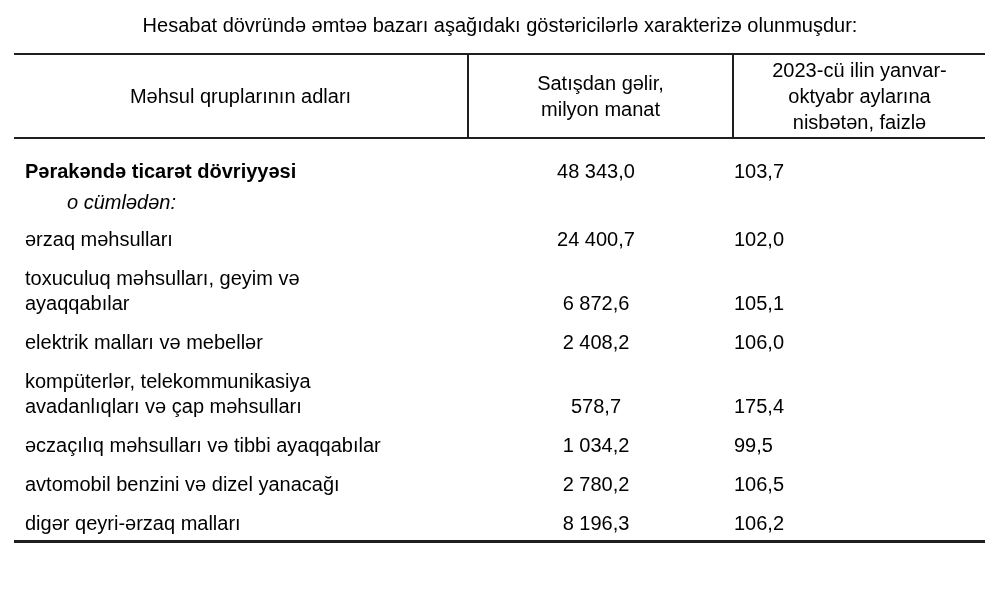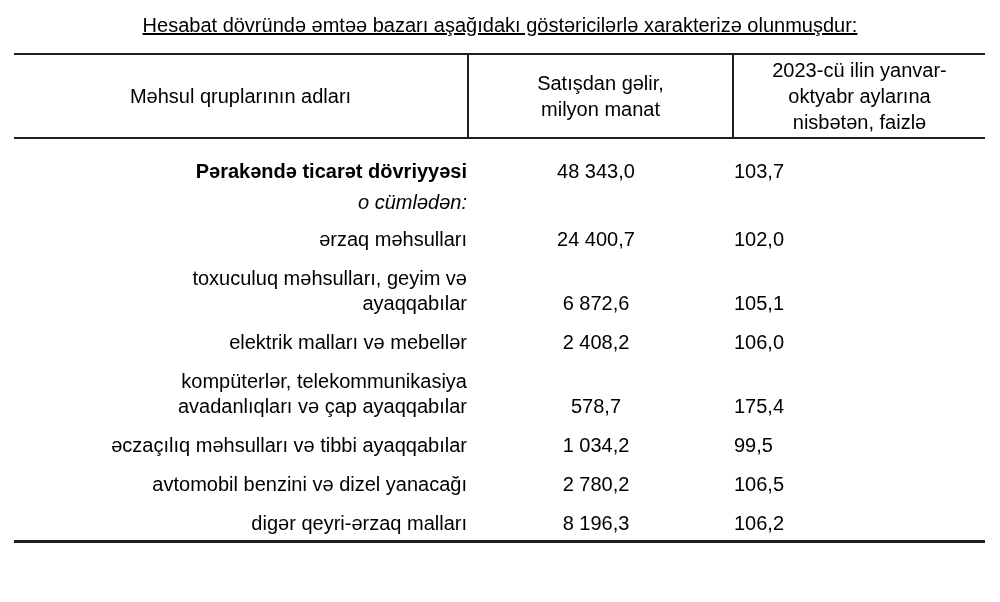--- a/index.html
+++ b/index.html
@@ -8,21 +8,20 @@
     background: #ffffff;
     font-family: "Liberation Sans", sans-serif;
     color: #000000;
   }
   .page {
     position: relative;
     width: 1000px;
     height: 592px;
     background: #ffffff;
     overflow: hidden;
-    text-decoration: underline;
   }
   .report-title {
     margin-top: 12px;
     text-align: center;
     font-size: 20px;
     line-height: 26px;
     white-space: pre-line;
   }
   table.data-table {
     position: absolute;
@@ -48,21 +47,21 @@
     white-space: pre-line;
   }
   thead th.sep { border-left: 2px solid #1f1f1f; }
 
   tbody td {
     vertical-align: bottom;
     line-height: 25px;
     padding-top: 7px;
     padding-bottom: 7px;
   }
-  td.name  { text-align: right;  padding-left: 11px; white-space: pre-line; }
+  td.name  { text-align: left;  padding-left: 11px; white-space: pre-line; }
   td.value { text-align: center; padding-right: 10px; }
   td.pct   { text-align: left; padding-right: 18px; }
 
   tr.row-total td { padding-top: 20px; padding-bottom: 3px; }
   tr.row-total td.name { font-weight: bold; }
 
   tr.row-subhead td { padding-top: 3px; padding-bottom: 5px; font-style: italic; }
   tr.row-subhead td.name { padding-left: 53px; }
 
   tr.row-last td { border-bottom: 3px solid #1f1f1f; padding-bottom: 4px; margin-top: 23px; }
@@ -112,21 +111,21 @@
         <td class="value">6 872,6</td>
         <td class="pct">105,1</td>
       </tr>
       <tr>
         <td class="name">elektrik malları və mebellər</td>
         <td class="value">2 408,2</td>
         <td class="pct">106,0</td>
       </tr>
       <tr>
         <td class="name">kompüterlər, telekommunikasiya
-avadanlıqları və çap ayaqqabılar</td>
+avadanlıqları və çap məhsulları</td>
         <td class="value">578,7</td>
         <td class="pct">175,4</td>
       </tr>
       <tr>
         <td class="name">əczaçılıq məhsulları və tibbi ayaqqabılar</td>
         <td class="value">1 034,2</td>
         <td class="pct">99,5</td>
       </tr>
       <tr>
         <td class="name">avtomobil benzini və dizel yanacağı</td>

